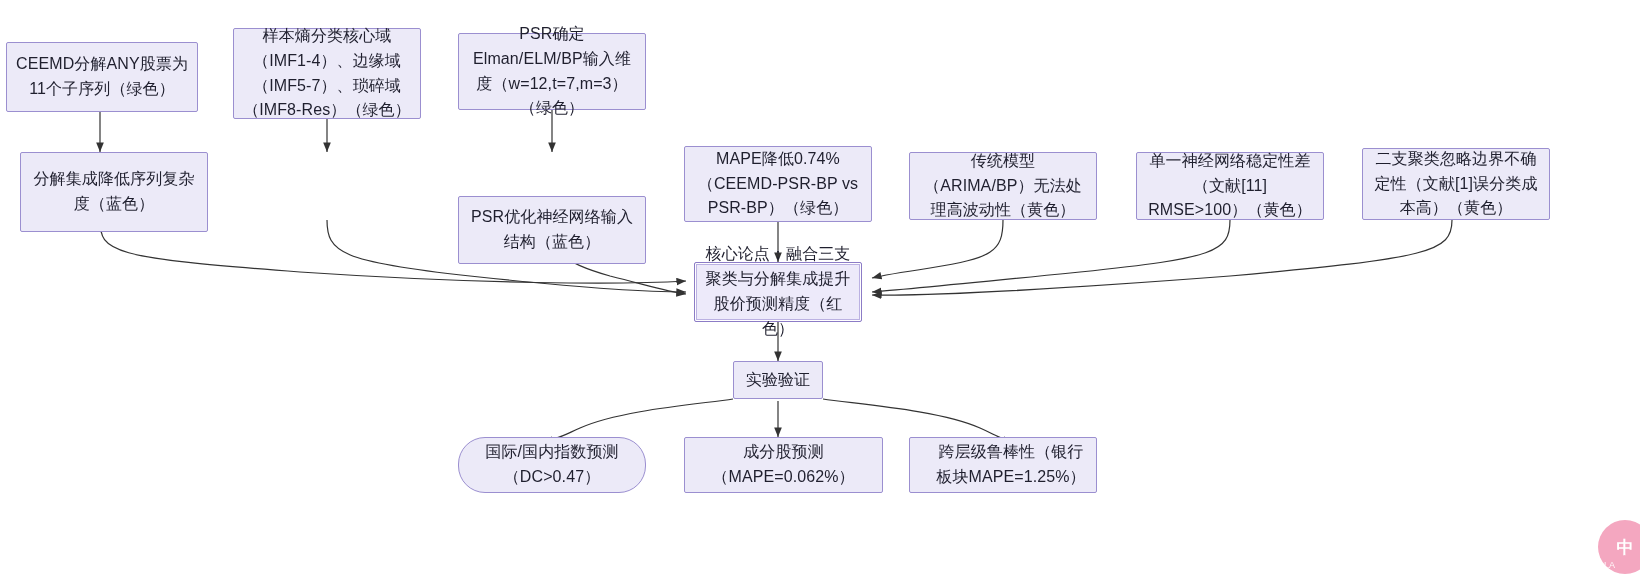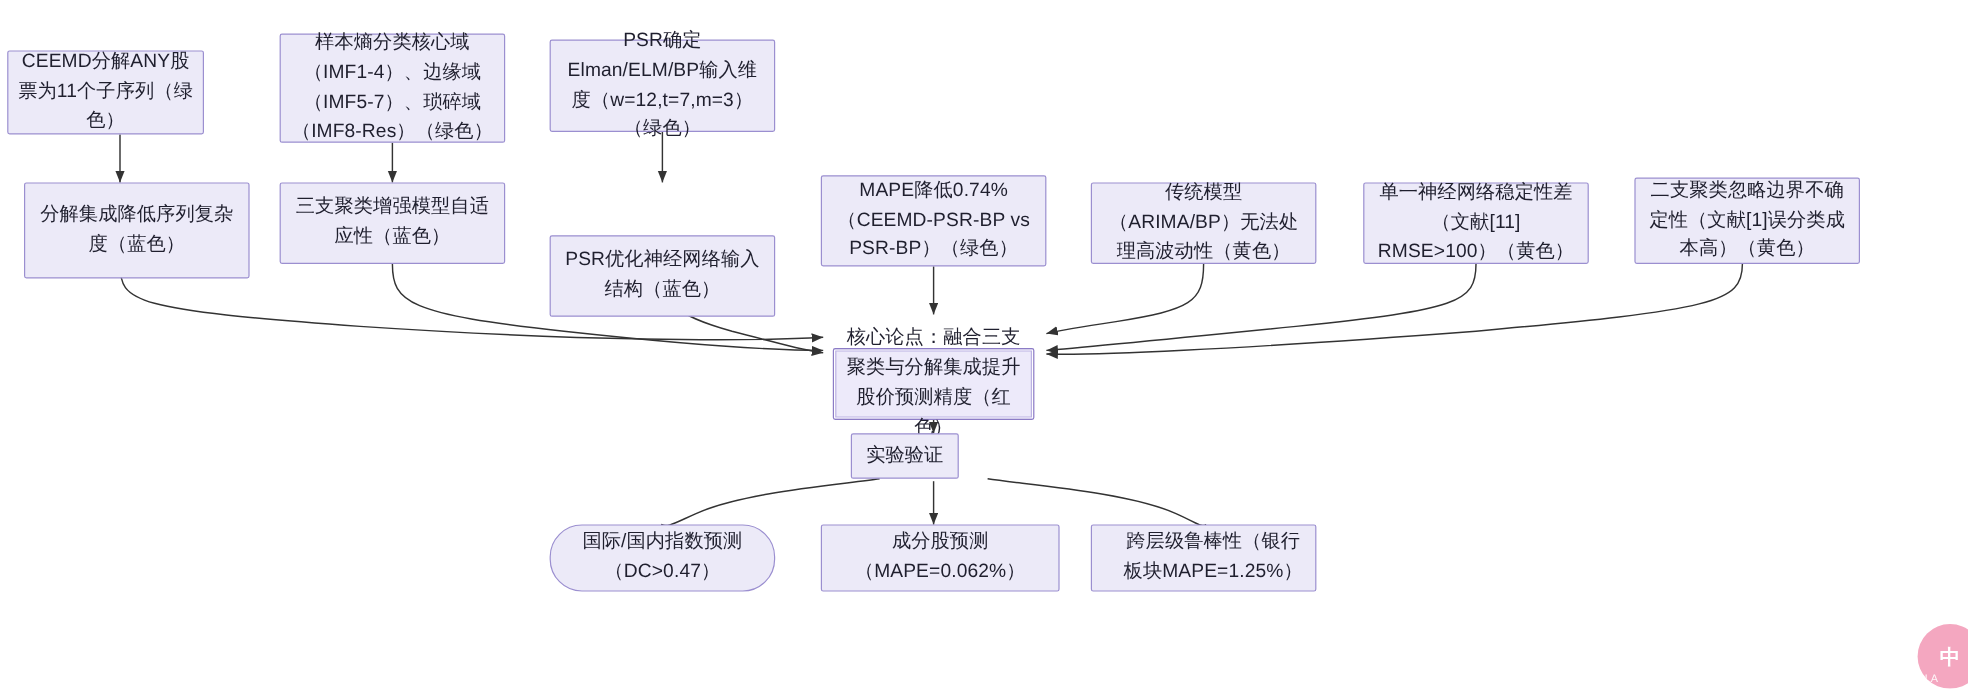--- a/index.html
+++ b/index.html
@@ -92,39 +92,36 @@
       <path d="M1452,220 C1452,252 1430,258 1230,276 C1020,292 910,296 872,295"></path>
 
       <path d="M778,322 L778,361"></path>
 
       <path d="M733,399 C700,404 620,410 580,428 C562,436 556,440 551,437"></path>
       <path d="M778,401 L778,437"></path>
       <path d="M823,399 C856,404 940,410 980,428 C998,436 1002,440 1005,437"></path>
     </g>
   </svg>
 
-  <div class="node" style="left:6px; top:42px; width:164px; height:70px;">
+  <div class="node" style="left:6px; top:42px; width:192px; height:70px;">
     <span class="node-text">CEEMD分解ANY股票为11个子序列（绿色）</span>
   </div>
 
   <div class="node" style="left:233px; top:28px; width:188px; height:91px;">
     <span class="node-text">样本熵分类核心域（IMF1-4）、边缘域（IMF5-7）、琐碎域（IMF8-Res）（绿色）</span>
   </div>
 
   <div class="node" style="left:458px; top:33px; width:188px; height:77px;">
     <span class="node-text">PSR确定Elman/ELM/BP输入维度（w=12,t=7,m=3）（绿色）</span>
   </div>
 
   <div class="node" style="left:20px; top:152px; width:188px; height:80px;">
     <span class="node-text">分解集成降低序列复杂度（蓝色）</span>
   </div>
 
-  <div class="node" style="left:233px; top:152px; width:188px; height:68px;">
-    <span class="node-text">三支聚类增强模型自适应性（蓝色）</span>
-  </div>
 
   <div class="node" style="left:458px; top:152px; width:188px; height:68px;margin-top:44px;">
     <span class="node-text">PSR优化神经网络输入结构（蓝色）</span>
   </div>
 
   <div class="node" style="left:684px; top:146px; width:188px; height:76px;">
     <span class="node-text">MAPE降低0.74%（CEEMD-PSR-BP vs PSR-BP）（绿色）</span>
   </div>
 
   <div class="node" style="left:909px; top:152px; width:188px; height:68px;align-items:center;">
@@ -132,25 +129,25 @@
   </div>
 
   <div class="node" style="left:1136px; top:152px; width:188px; height:68px;">
     <span class="node-text">单一神经网络稳定性差（文献[11] RMSE&gt;100）（黄色）</span>
   </div>
 
   <div class="node" style="left:1362px; top:148px; width:188px; height:72px;">
     <span class="node-text">二支聚类忽略边界不确定性（文献[1]误分类成本高）（黄色）</span>
   </div>
 
-  <div class="node node-core" style="left:694px; top:262px; width:168px; height:60px;margin-top:28px;">
+  <div class="node node-core" style="left:694px; top:262px; width:168px; height:60px;">
     <span class="node-text">核心论点：融合三支聚类与分解集成提升股价预测精度（红色）</span>
   </div>
 
-  <div class="node" style="left:709px; top:361px; width:90px; height:38px;">
+  <div class="node" style="left:733px; top:361px; width:90px; height:38px;">
     <span class="node-text">实验验证</span>
   </div>
 
   <div class="node" style="left:458px; top:437px; width:188px; height:56px;border-radius:27px;">
     <span class="node-text">国际/国内指数预测（DC&gt;0.47）</span>
   </div>
 
   <div class="node" style="left:684px; top:437px; width:199px; height:56px;">
     <span class="node-text">成分股预测（MAPE=0.062%）</span>
   </div>

